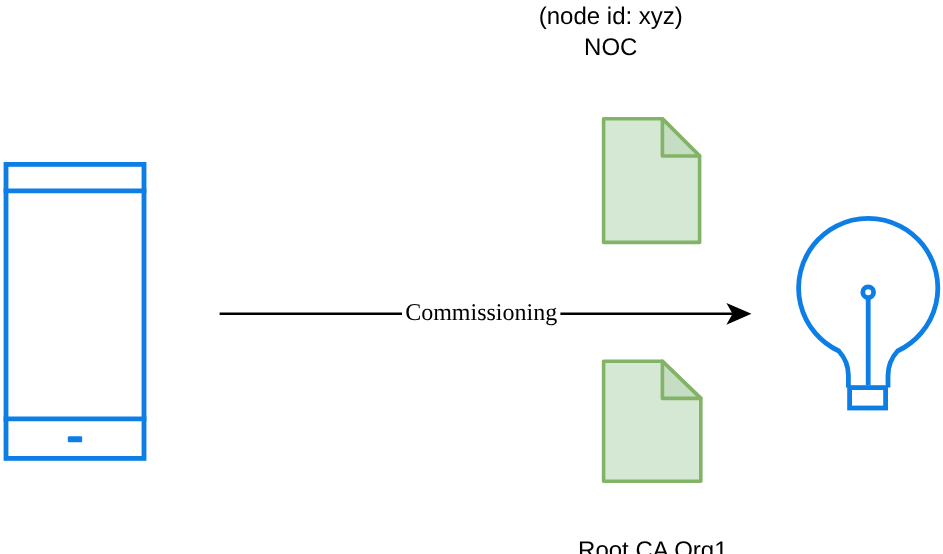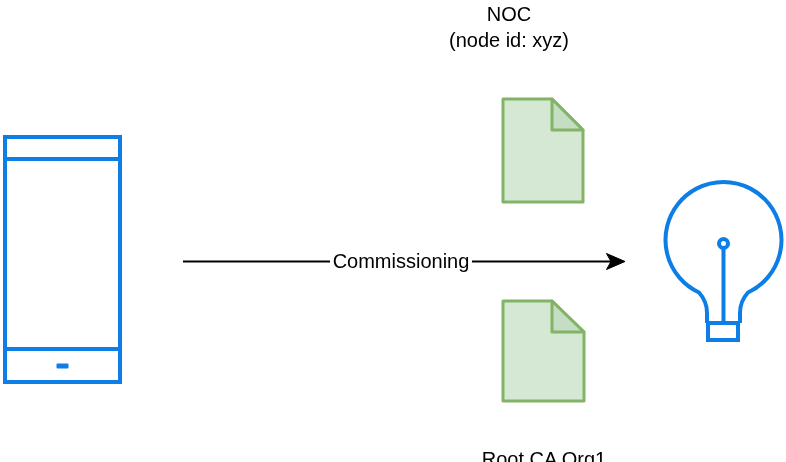--- a/index.html
+++ b/index.html
@@ -24,21 +24,21 @@
   .label {
     position: absolute;
     font-size: 20px;
     line-height: 26px;
     color: #000;
     text-align: center;
     white-space: nowrap;
   }
   .label-noc   { left: 359px; top: 1px;   width: 300px; }
   .label-comm  { left: 301px; top: 248px; width: 200px; }
-  .label-comm span { background: var(--bg); padding: 0 3px; }
+  .label-comm span { background: var(--bg); padding: 0 3px; font-family: Liberation Serif, serif; }
   .label-root  { left: 444px; top: 446px; width: 200px; }
 </style>
 </head>
 <body>
 
 <div class="canvas">
 
   <svg width="786" height="462" viewBox="0 0 786 462">
 
     <g stroke="#0d7ee5" stroke-width="4" fill="none">
@@ -65,22 +65,22 @@
 
     <g stroke="#0d7ee5" stroke-width="4" fill="none">
       <path d="M 707 323 L 707 313 C 707 304 704 298 699 292.5 A 58 58 0 1 1 748 292.5 C 743 298 740 304 740 313 L 740 323"></path>
       <rect x="708" y="323" width="30" height="17"></rect>
       <circle cx="723.5" cy="243.5" r="4.5"></circle>
       <line x1="723.5" y1="248.5" x2="723.5" y2="321"></line>
     </g>
   </svg>
 
   <div class="label label-noc">
+    <div>(node id: xyz)</div>
     <div>NOC</div>
-    <div>(node id: xyz)</div>
   </div>
 
   <div class="label label-comm">
     <span>Commissioning</span>
   </div>
 
   <div class="label label-root">Root CA Org1</div>
 
 </div>
 

